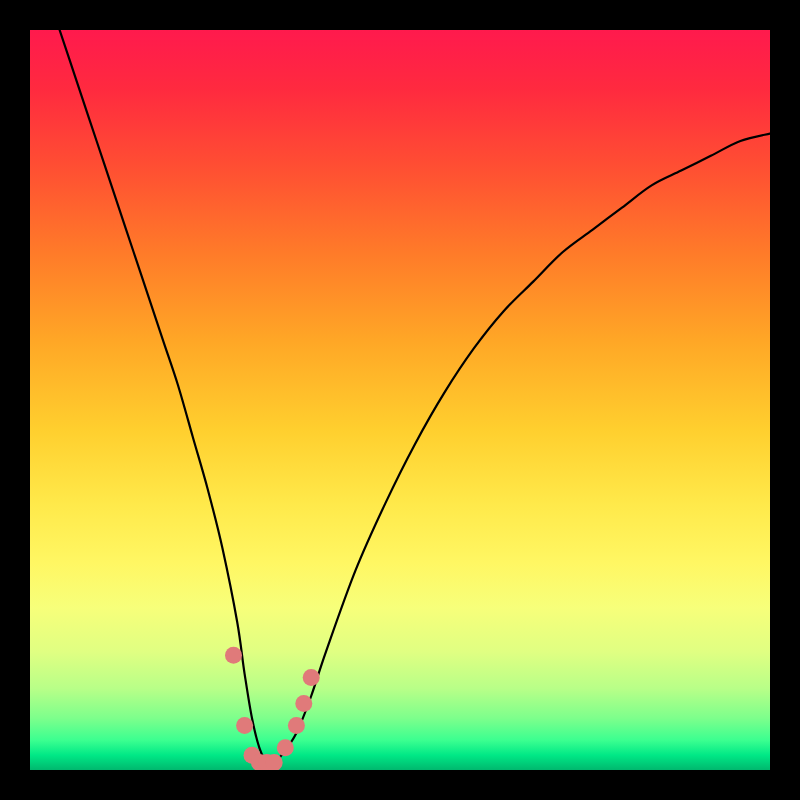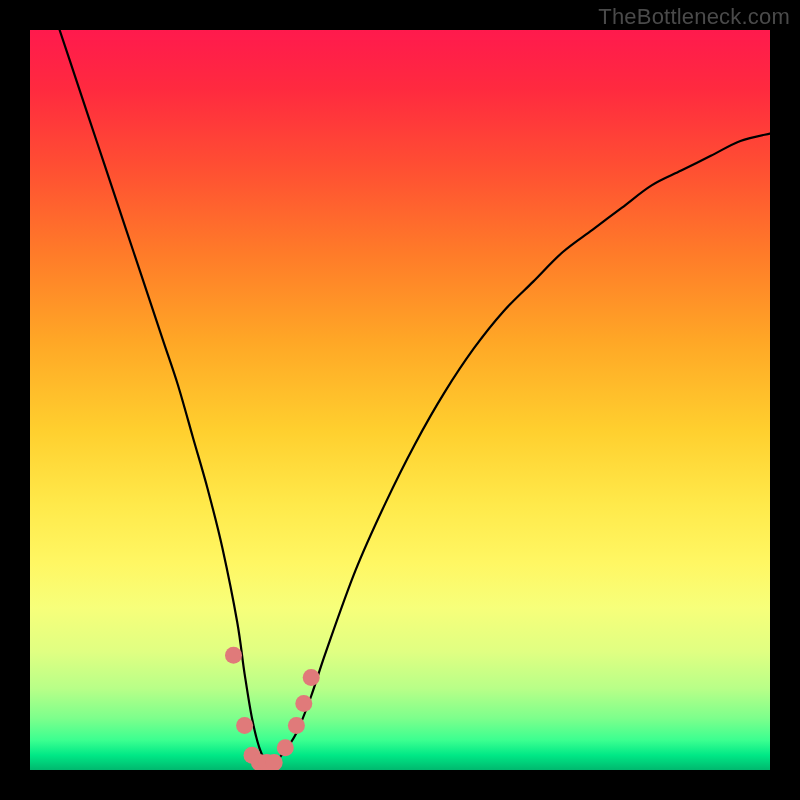--- a/index.html
+++ b/index.html
@@ -69,21 +69,20 @@
     left: 0;
     width: 740px;
     height: 740px;
   }
 </style>
 </head>
 <body>
 
 <div class="frame">
 
-  <div class="watermark">TheBottleneck.com</div>
 
   <div class="plot-area">
     <div class="gradient-bg"></div>
 
     <svg class="curve" viewBox="0 0 740 740" preserveAspectRatio="none">
       <path fill="none" stroke="#000" stroke-width="2.2" stroke-linecap="round" d="M 29.6 0.0 C 32.1 7.4, 39.5 29.6, 44.4 44.4 C 49.3 59.2, 54.3 74.0, 59.2 88.8 C 64.1 103.6, 69.1 118.4, 74.0 133.2 C 78.9 148.0, 83.9 162.8, 88.8 177.6 C 93.7 192.4, 98.7 207.2, 103.6 222.0 C 108.5 236.8, 113.5 251.6, 118.4 266.4 C 123.3 281.2, 128.3 296.0, 133.2 310.8 C 138.1 325.6, 143.1 339.2, 148.0 355.2 C 152.9 371.2, 157.9 389.7, 162.8 407.0 C 167.7 424.3, 172.7 440.3, 177.6 458.8 C 182.5 477.3, 187.5 495.8, 192.4 518.0 C 197.3 540.2, 203.5 571.0, 207.2 592.0 C 210.9 613.0, 212.1 627.8, 214.6 643.8 C 217.1 659.8, 219.5 675.9, 222.0 688.2 C 224.5 700.5, 226.9 710.4, 229.4 717.8 C 231.9 725.2, 234.3 730.1, 236.8 732.6 C 239.3 735.1, 241.7 733.8, 244.2 732.6 C 246.7 731.4, 247.9 730.1, 251.6 725.2 C 255.3 720.3, 261.5 712.9, 266.4 703.0 C 271.3 693.1, 276.3 679.6, 281.2 666.0 C 286.1 652.4, 288.6 642.6, 296.0 621.6 C 303.4 600.6, 315.7 564.9, 325.6 540.2 C 335.5 515.5, 345.3 494.6, 355.2 473.6 C 365.1 452.6, 374.9 432.9, 384.8 414.4 C 394.7 395.9, 404.5 378.6, 414.4 362.6 C 424.3 346.6, 434.1 331.8, 444.0 318.2 C 453.9 304.6, 463.7 292.3, 473.6 281.2 C 483.5 270.1, 493.3 261.5, 503.2 251.6 C 513.1 241.7, 522.9 230.6, 532.8 222.0 C 542.7 213.4, 552.5 207.2, 562.4 199.8 C 572.3 192.4, 582.1 185.0, 592.0 177.6 C 601.9 170.2, 611.7 161.6, 621.6 155.4 C 631.5 149.2, 641.3 145.5, 651.2 140.6 C 661.1 135.7, 670.9 130.7, 680.8 125.8 C 690.7 120.9, 700.5 114.7, 710.4 111.0 C 720.3 107.3, 735.1 104.8, 740.0 103.6"></path>
       <g id="dots-group">
           <circle cx="203.5" cy="625.3" r="8.5" fill="#e07a7a"></circle>
           <circle cx="214.6" cy="695.6" r="8.5" fill="#e07a7a"></circle>
           <circle cx="222.0" cy="725.2" r="8.5" fill="#e07a7a"></circle>

